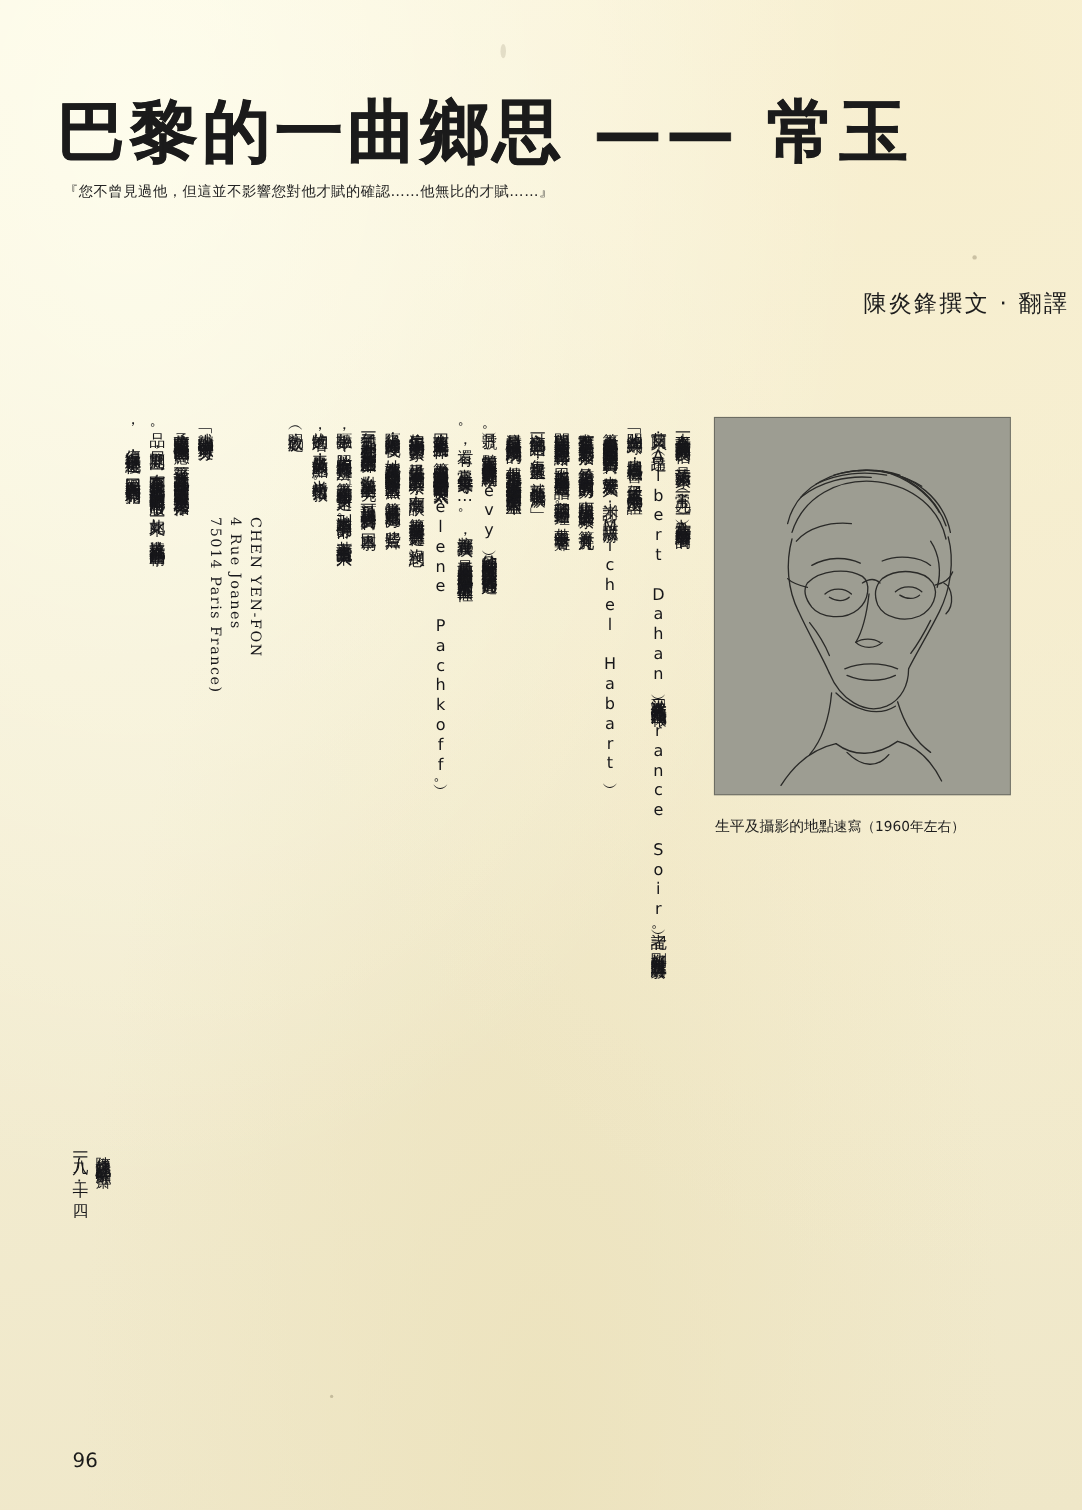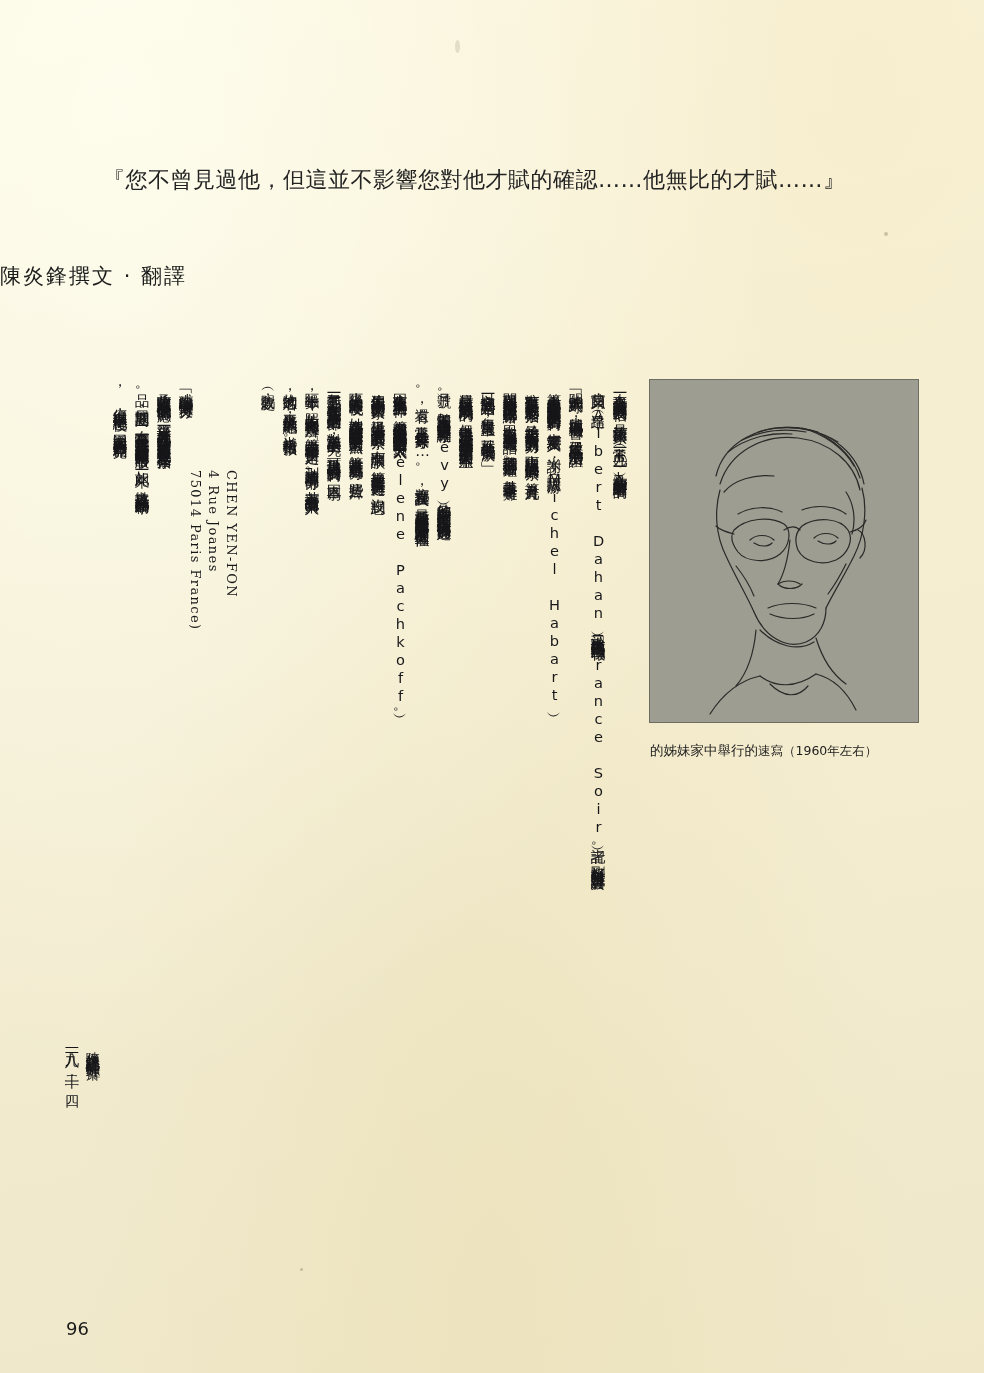--- a/index.html
+++ b/index.html
@@ -47,33 +47,32 @@
     white-space: nowrap;
     -webkit-text-stroke: 0.6px #1b1b1b;
   }
 
   .subhead {
     position: absolute;
     left: 58px;
     top: 165px;
     width: 870px;
     font-family: "DejaVu Sans", sans-serif;
-    font-size: 22px;
+    font-size: 13px;
     letter-spacing: 0.5px;
     color: #232323;
     white-space: nowrap;
-    margin-left: 45px;
   }
 
   .byline {
     position: absolute;
     left: 0;
     top: 262px;
     width: 972px;
-    text-align: left;
+    text-align: right;
     font-family: "DejaVu Sans", sans-serif;
     font-size: 21px;
     letter-spacing: 2px;
     color: #1d1d1d;
   }
 
   
   .figure {
     position: absolute;
     left: 650px;
@@ -195,20 +194,21 @@
 </head>
 <body>
 
 <div class="page">
   <div class="page-inner">
 
     <div class="speck" style="left:455px; top:40px; width:5px; height:13px; opacity:.5;"></div>
     <div class="speck" style="left:884px; top:232px; width:4px; height:4px;"></div>
     <div class="speck" style="left:300px; top:1268px; width:3px; height:3px;"></div>
 
+    <div class="headline">巴黎的一曲鄉思 —— 常玉</div>
     <div class="subhead">『您不曾見過他，但這並不影響您對他才賦的確認……他無比的才賦……』</div>
     <div class="byline">陳炎鋒撰文 · 翻譯</div>
 
     <div class="figure">
       <div class="figure-frame">
         <svg viewBox="0 0 268 342" xmlns="http://www.w3.org/2000/svg">
           <rect x="0" y="0" width="268" height="342" fill="#9d9d92"></rect>
           <g fill="none" stroke="#2a2a28" stroke-width="1.2" stroke-linecap="round">
 
             <path d="M66 96 C74 62 110 44 148 48 C182 52 208 74 214 104"></path>
@@ -263,21 +263,21 @@
 
             <path d="M208 150 C216 154 218 170 210 178"></path>
 
             <path d="M86 186 C94 196 100 206 104 216"></path>
             <path d="M196 184 C190 196 184 206 178 214"></path>
           </g>
         </svg>
       </div>
     </div>
     <div class="figure-caption">
-      <span>的姊妹家中舉行的</span><span class="cap-sub">速寫（1960年左右）</span>
+      <span>生平及攝影的地點</span><span class="cap-sub">速寫（1960年左右）</span>
     </div>
 
     <div class="vcols">
       <div class="vcol">本文爲一封文辭簡潔而動人的長信，是旅法藝術家—常玉（一九〇〇～一九六六）生前的好友寄給筆者的。</div>
       <div class="vcol">艾爾貝·達昂（Albert Dahan）於二次大戰後任職「法國晚報」（France Soir）記者。剛好報社向常玉訂購其發</div>
       <div class="vcol mid">明的「乒乓網球」；也就因爲這個機會，促成了這段不平凡的中法友誼。</div>
       <div class="vcol">筆者自今年春天即開始搜集有關常玉生平與藝術的資料。幸好法籍友人—米謝·阿拔赫（Michel Habart）</div>
       <div class="vcol">擁有數百張常玉卅年代的水彩及素描。給予筆者工作的起步有莫大的助力。由阿拔赫先生提供的線索，筆者於九月</div>
       <div class="vcol">間與現居法國南部的達昂先生取得聯絡。巴黎與瓦洛里斯之間的長途電話，我們聊了近半個鐘頭。其中最令筆者難</div>
       <div class="vcol mid">以忘懷的一句話是：「每次提起常玉，就不禁地使我落淚！」</div>

